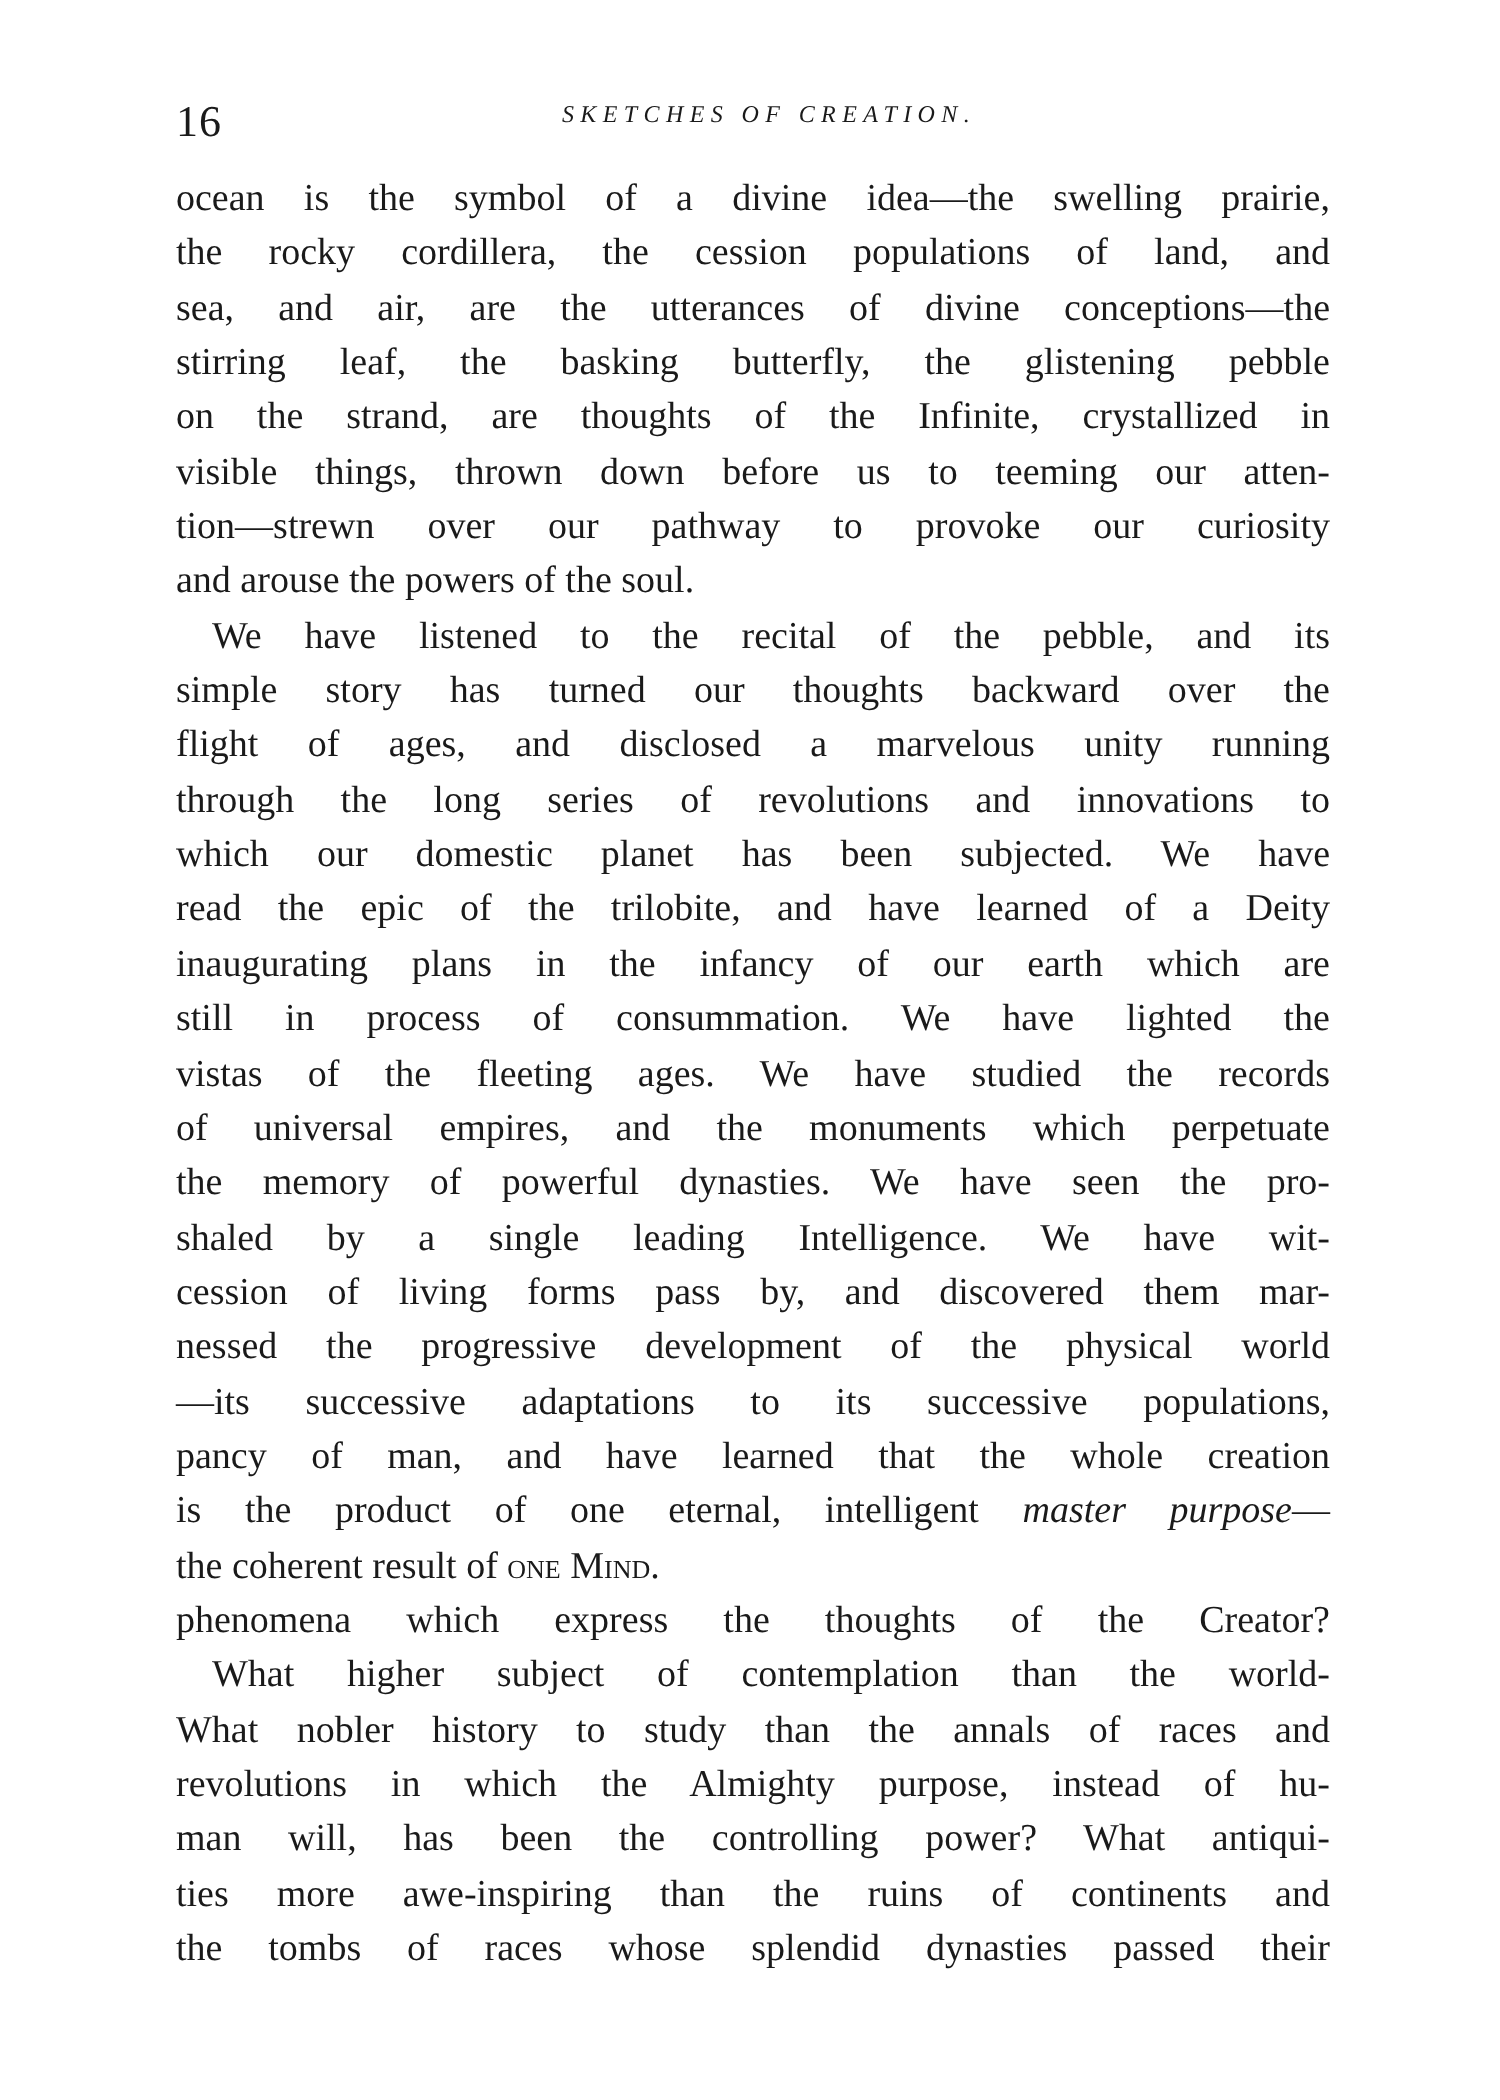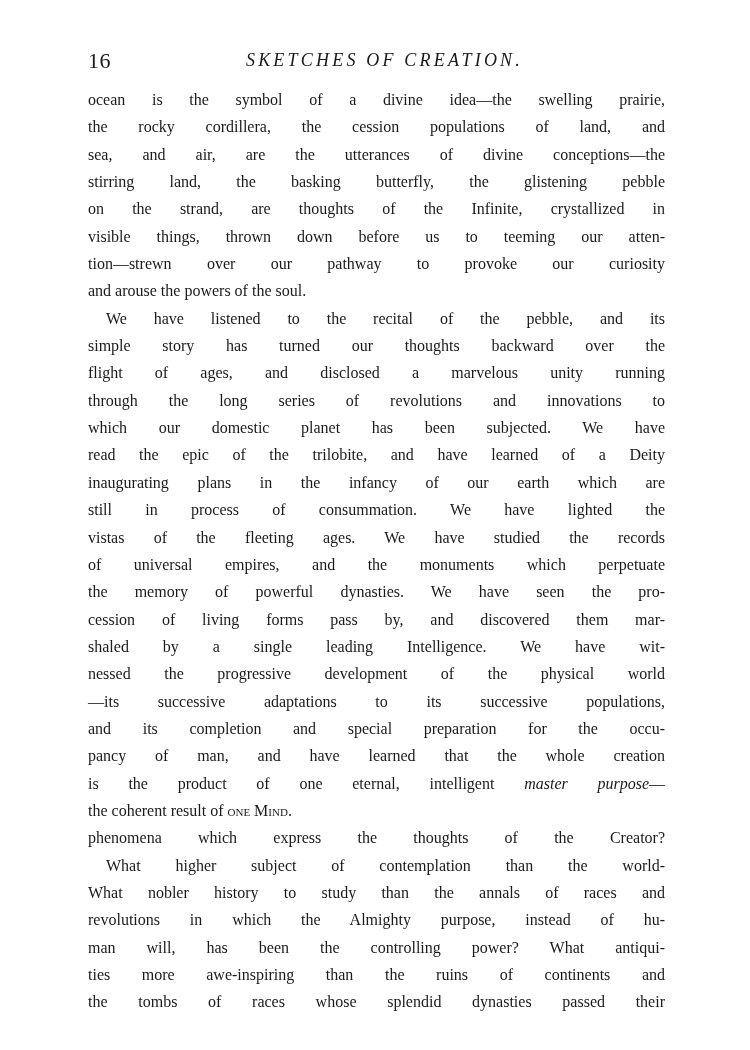--- a/index.html
+++ b/index.html
@@ -12,28 +12,28 @@
     .running-head {
       position: absolute; left: 88px; top: 48px; width: 577px; height: 28px;
     }
     .page-number {
       position: absolute; left: 0; top: 0;
       font-family: "Liberation Serif", serif; font-size: 22px; letter-spacing: 0.5px;
     }
     .running-title {
       position: absolute; left: 16px; right: 0; top: 2px; text-align: center;
       font-family: "Liberation Serif", serif; font-style: italic;
-      font-size: 18px; letter-spacing: 3.2px;
+      font-size: 12px; letter-spacing: 3.2px;
     }
     .body-text {
       position: absolute; left: 88px; top: 86px; width: 577px;
     }
     .line {
       display: block; height: 27.35px; line-height: 27.35px; white-space: nowrap;
-      font-family: "Liberation Serif", serif; font-size: 16px;
+      font-family: "Liberation Serif", serif; font-size: 19px;
       text-align: justify; text-align-last: justify;
     }
     .line.last { text-align-last: left; }
     .line.indent { padding-left: 18px; }
     .it { font-style: italic; margin-top: 24px; }
     .sc { font-variant: small-caps; }
   </style>
 </head>
 <body>
 
@@ -42,44 +42,43 @@
     <span class="page-number">16</span>
     <span class="running-title">SKETCHES OF CREATION.</span>
   </div>
 
   <div class="body-text">
 
     <div>
       <span class="line">ocean is the symbol of a divine idea—the swelling prairie,</span>
       <span class="line">the rocky cordillera, the cession populations of land, and</span>
       <span class="line">sea, and air, are the utterances of divine conceptions—the</span>
-      <span class="line">stirring land, the basking butterfly, the glistening pebble</span>
+      <span class="line">stirring leaf, the basking butterfly, the glistening pebble</span>
       <span class="line">on the strand, are thoughts of the Infinite, crystallized in</span>
       <span class="line">visible things, thrown down before us to teeming our atten-</span>
       <span class="line">tion—strewn over our pathway to provoke our curiosity</span>
       <span class="line last">and arouse the powers of the soul.</span>
     </div>
 
     <div>
       <span class="line indent">We have listened to the recital of the pebble, and its</span>
       <span class="line">simple story has turned our thoughts backward over the</span>
       <span class="line">flight of ages, and disclosed a marvelous unity running</span>
       <span class="line">through the long series of revolutions and innovations to</span>
       <span class="line">which our domestic planet has been subjected.  We have</span>
       <span class="line">read the epic of the trilobite, and have learned of a Deity</span>
       <span class="line">inaugurating plans in the infancy of our earth which are</span>
       <span class="line">still in process of consummation.  We have lighted the</span>
       <span class="line">vistas of the fleeting ages.  We have studied the records</span>
       <span class="line">of universal empires, and the monuments which perpetuate</span>
       <span class="line">the memory of powerful dynasties.  We have seen the pro-</span>
+      <span class="line">shaled by a single leading Intelligence.  We have wit-</span>
       <span class="line">cession of living forms pass by, and discovered them mar-</span>
-      <span class="line">shaled by a single leading Intelligence.  We have wit-</span>
       <span class="line">nessed the progressive development of the physical world</span>
       <span class="line">—its successive adaptations to its successive populations,</span>
-      <span class="line">and its completion and special preparation for the occu-</span>
       <span class="line">pancy of man, and have learned that the whole creation</span>
       <span class="line"><span>is the product of one eternal, intelligent </span><span class="it">master purpose</span><span>—</span></span>
       <span class="line last"><span>the coherent result of </span><span class="sc">one Mind</span><span>.</span></span>
     </div>
 
     <div>
       <span class="line">phenomena which express the thoughts of the Creator?</span>
       <span class="line indent">What higher subject of contemplation than the world-</span>
       <span class="line">What nobler history to study than the annals of races and</span>
       <span class="line">revolutions in which the Almighty purpose, instead of hu-</span>

